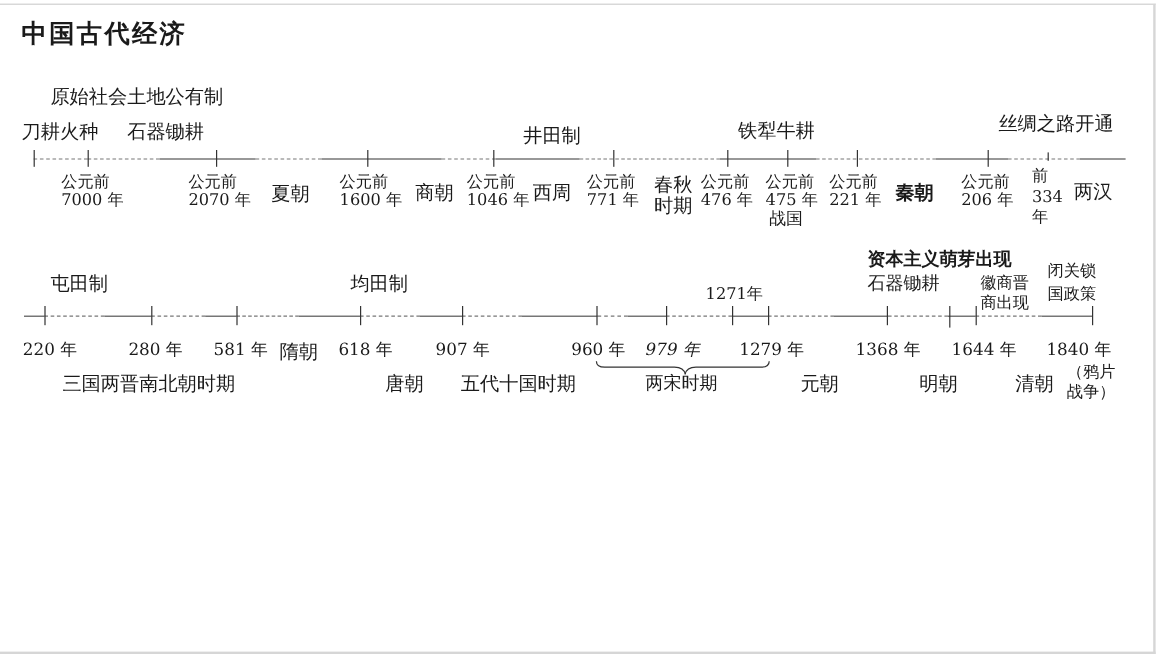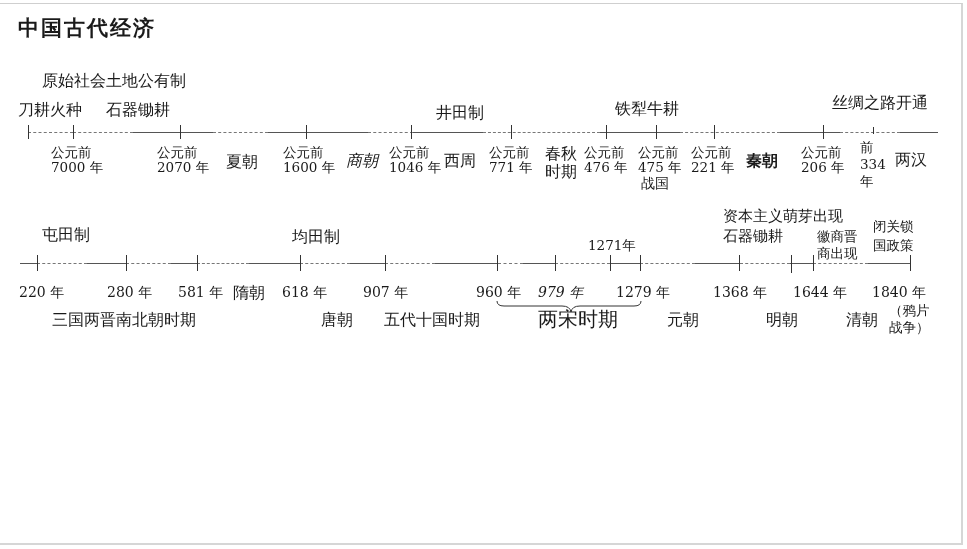--- a/index.html
+++ b/index.html
@@ -92,34 +92,34 @@
     <div>公元前</div>
     <div>206 年</div>
   </div>
 <div class="lbl sm" style="left:860px;top:139px;width:26px;line-height:17px;">
     <div>前</div>
     <div>334</div>
     <div>年</div>
   </div>
 
 <div class="lbl" style="left:226px;top:153px;font-size:16px;">夏朝</div>
-<div class="lbl" style="left:346px;top:152px;font-size:16px;font-style:italic;">商朝</div>
+<div class="lbl" style="left:346px;top:152px;font-size:16px;">商朝</div>
 <div class="lbl" style="left:444px;top:152px;font-size:16px;">西周</div>
 <div class="lbl" style="left:545px;top:145px;font-size:16px;line-height:18px;">
     <div>春秋</div>
     <div>时期</div>
   </div>
 <div class="lbl sm" style="left:641px;top:176px;font-size:14px;">战国</div>
 <div class="lbl" style="left:746px;top:152px;font-size:16px;font-weight:bold;">秦朝</div>
 <div class="lbl" style="left:895px;top:151px;font-size:16px;">两汉</div>
 
-<div class="lbl" style="left:42px;top:228px;font-size:16px;font-family:Liberation Mono, monospace;">屯田制</div>
+<div class="lbl" style="left:42px;top:228px;font-size:16px;">屯田制</div>
 <div class="lbl" style="left:292px;top:228px;font-size:16px;">均田制</div>
 <div class="lbl" style="left:588px;top:237px;font-size:13.5px;">1271年</div>
-<div class="lbl" style="left:723px;top:208px;font-size:15px;">资本主义萌芽出现</div>
+<div class="lbl" style="left:723px;top:208px;font-size:15px;font-weight:bold;">资本主义萌芽出现</div>
 <div class="lbl" style="left:723px;top:228px;font-size:15px;">石器锄耕</div>
 <div class="lbl" style="left:817px;top:228px;font-size:13.5px;line-height:17px;">
     <div>徽商晋</div>
     <div>商出现</div>
   </div>
 <div class="lbl" style="left:873px;top:217px;font-size:13.5px;line-height:19px;">
     <div>闭关锁</div>
     <div>国政策</div>
   </div>
 
@@ -176,16 +176,16 @@
   </div>
 
 <svg style="left:496px;top:300px;" width="150" height="14">
   <path d="M1 1 Q1 6 8 6 L66 6 Q74 6 75 12 Q76 6 84 6 L138 6 Q145 6 145 1" fill="none" stroke="#333" stroke-width="1"></path>
 </svg>
 
 <div class="lbl" style="left:52px;top:311px;font-size:16px;">三国两晋南北朝时期</div>
 <div class="lbl" style="left:233px;top:284px;font-size:16px;">隋朝</div>
 <div class="lbl" style="left:321px;top:311px;font-size:16px;">唐朝</div>
 <div class="lbl" style="left:384px;top:311px;font-size:16px;">五代十国时期</div>
-<div class="lbl" style="left:538px;top:311px;font-size:20px;">两宋时期</div>
+<div class="lbl" style="left:538px;top:311px;font-size:15px;">两宋时期</div>
 <div class="lbl" style="left:667px;top:311px;font-size:16px;">元朝</div>
 <div class="lbl" style="left:766px;top:311px;font-size:16px;">明朝</div>
 <div class="lbl" style="left:846px;top:311px;font-size:16px;">清朝</div>
 
 </body></html>

